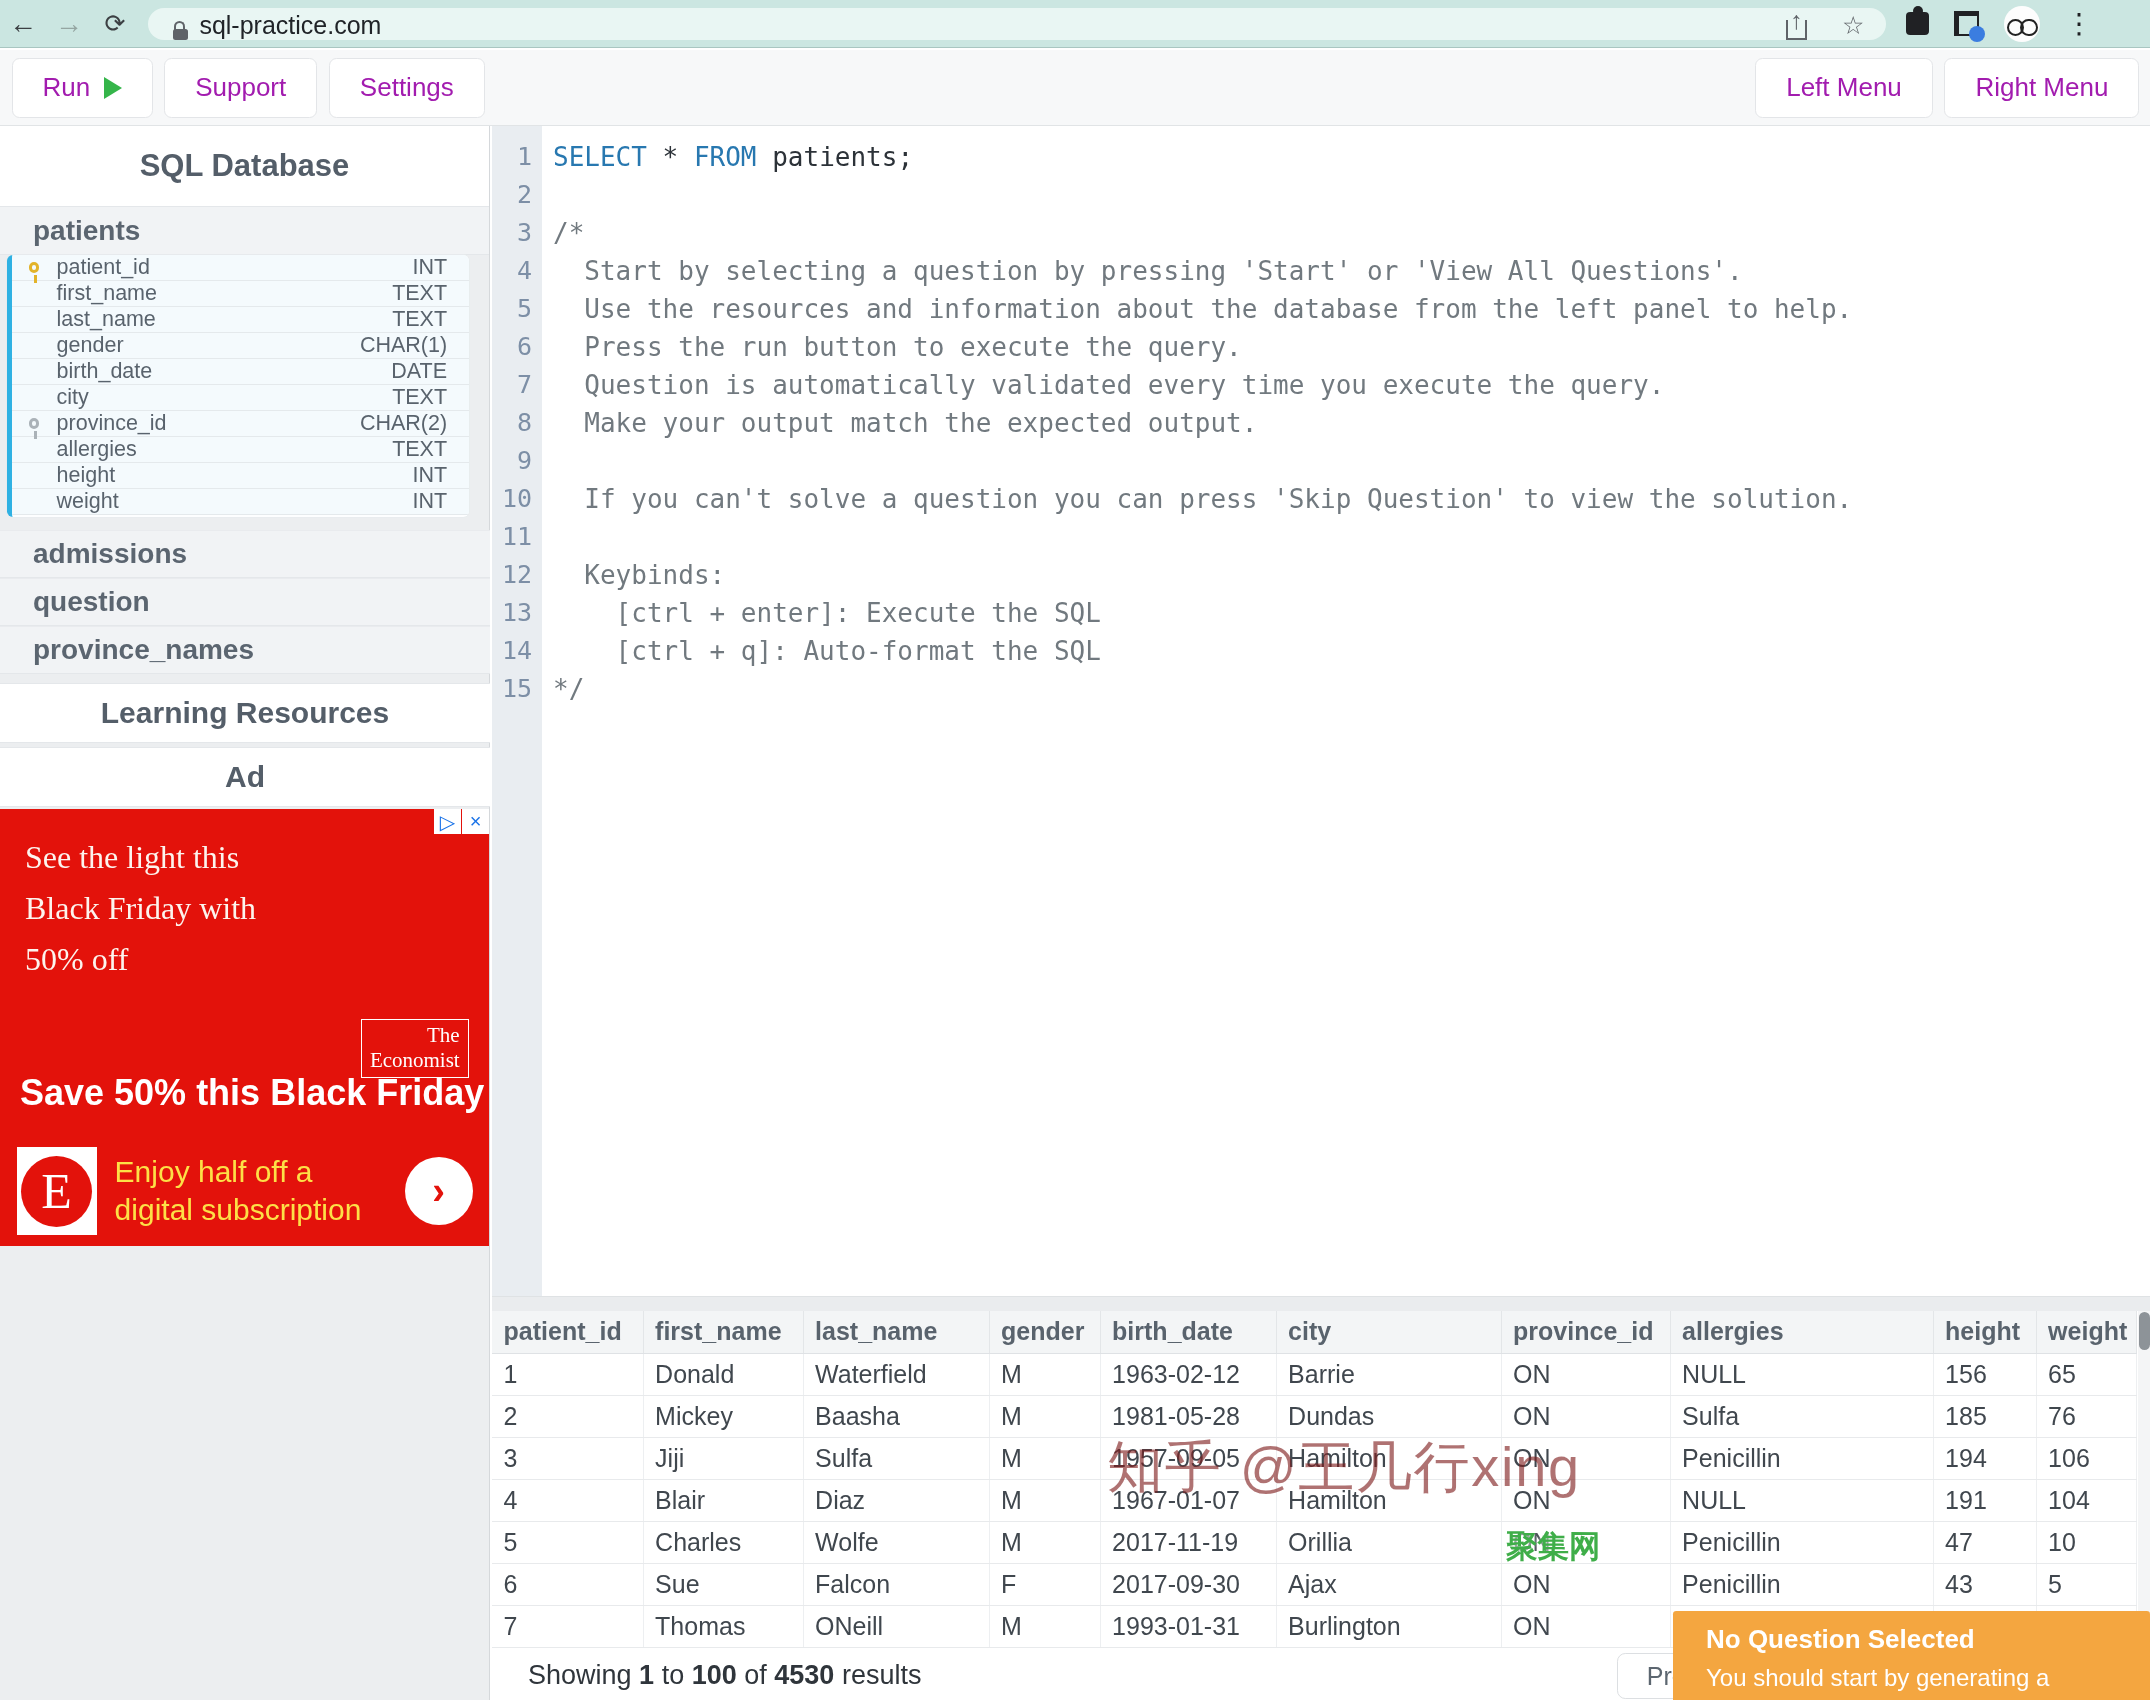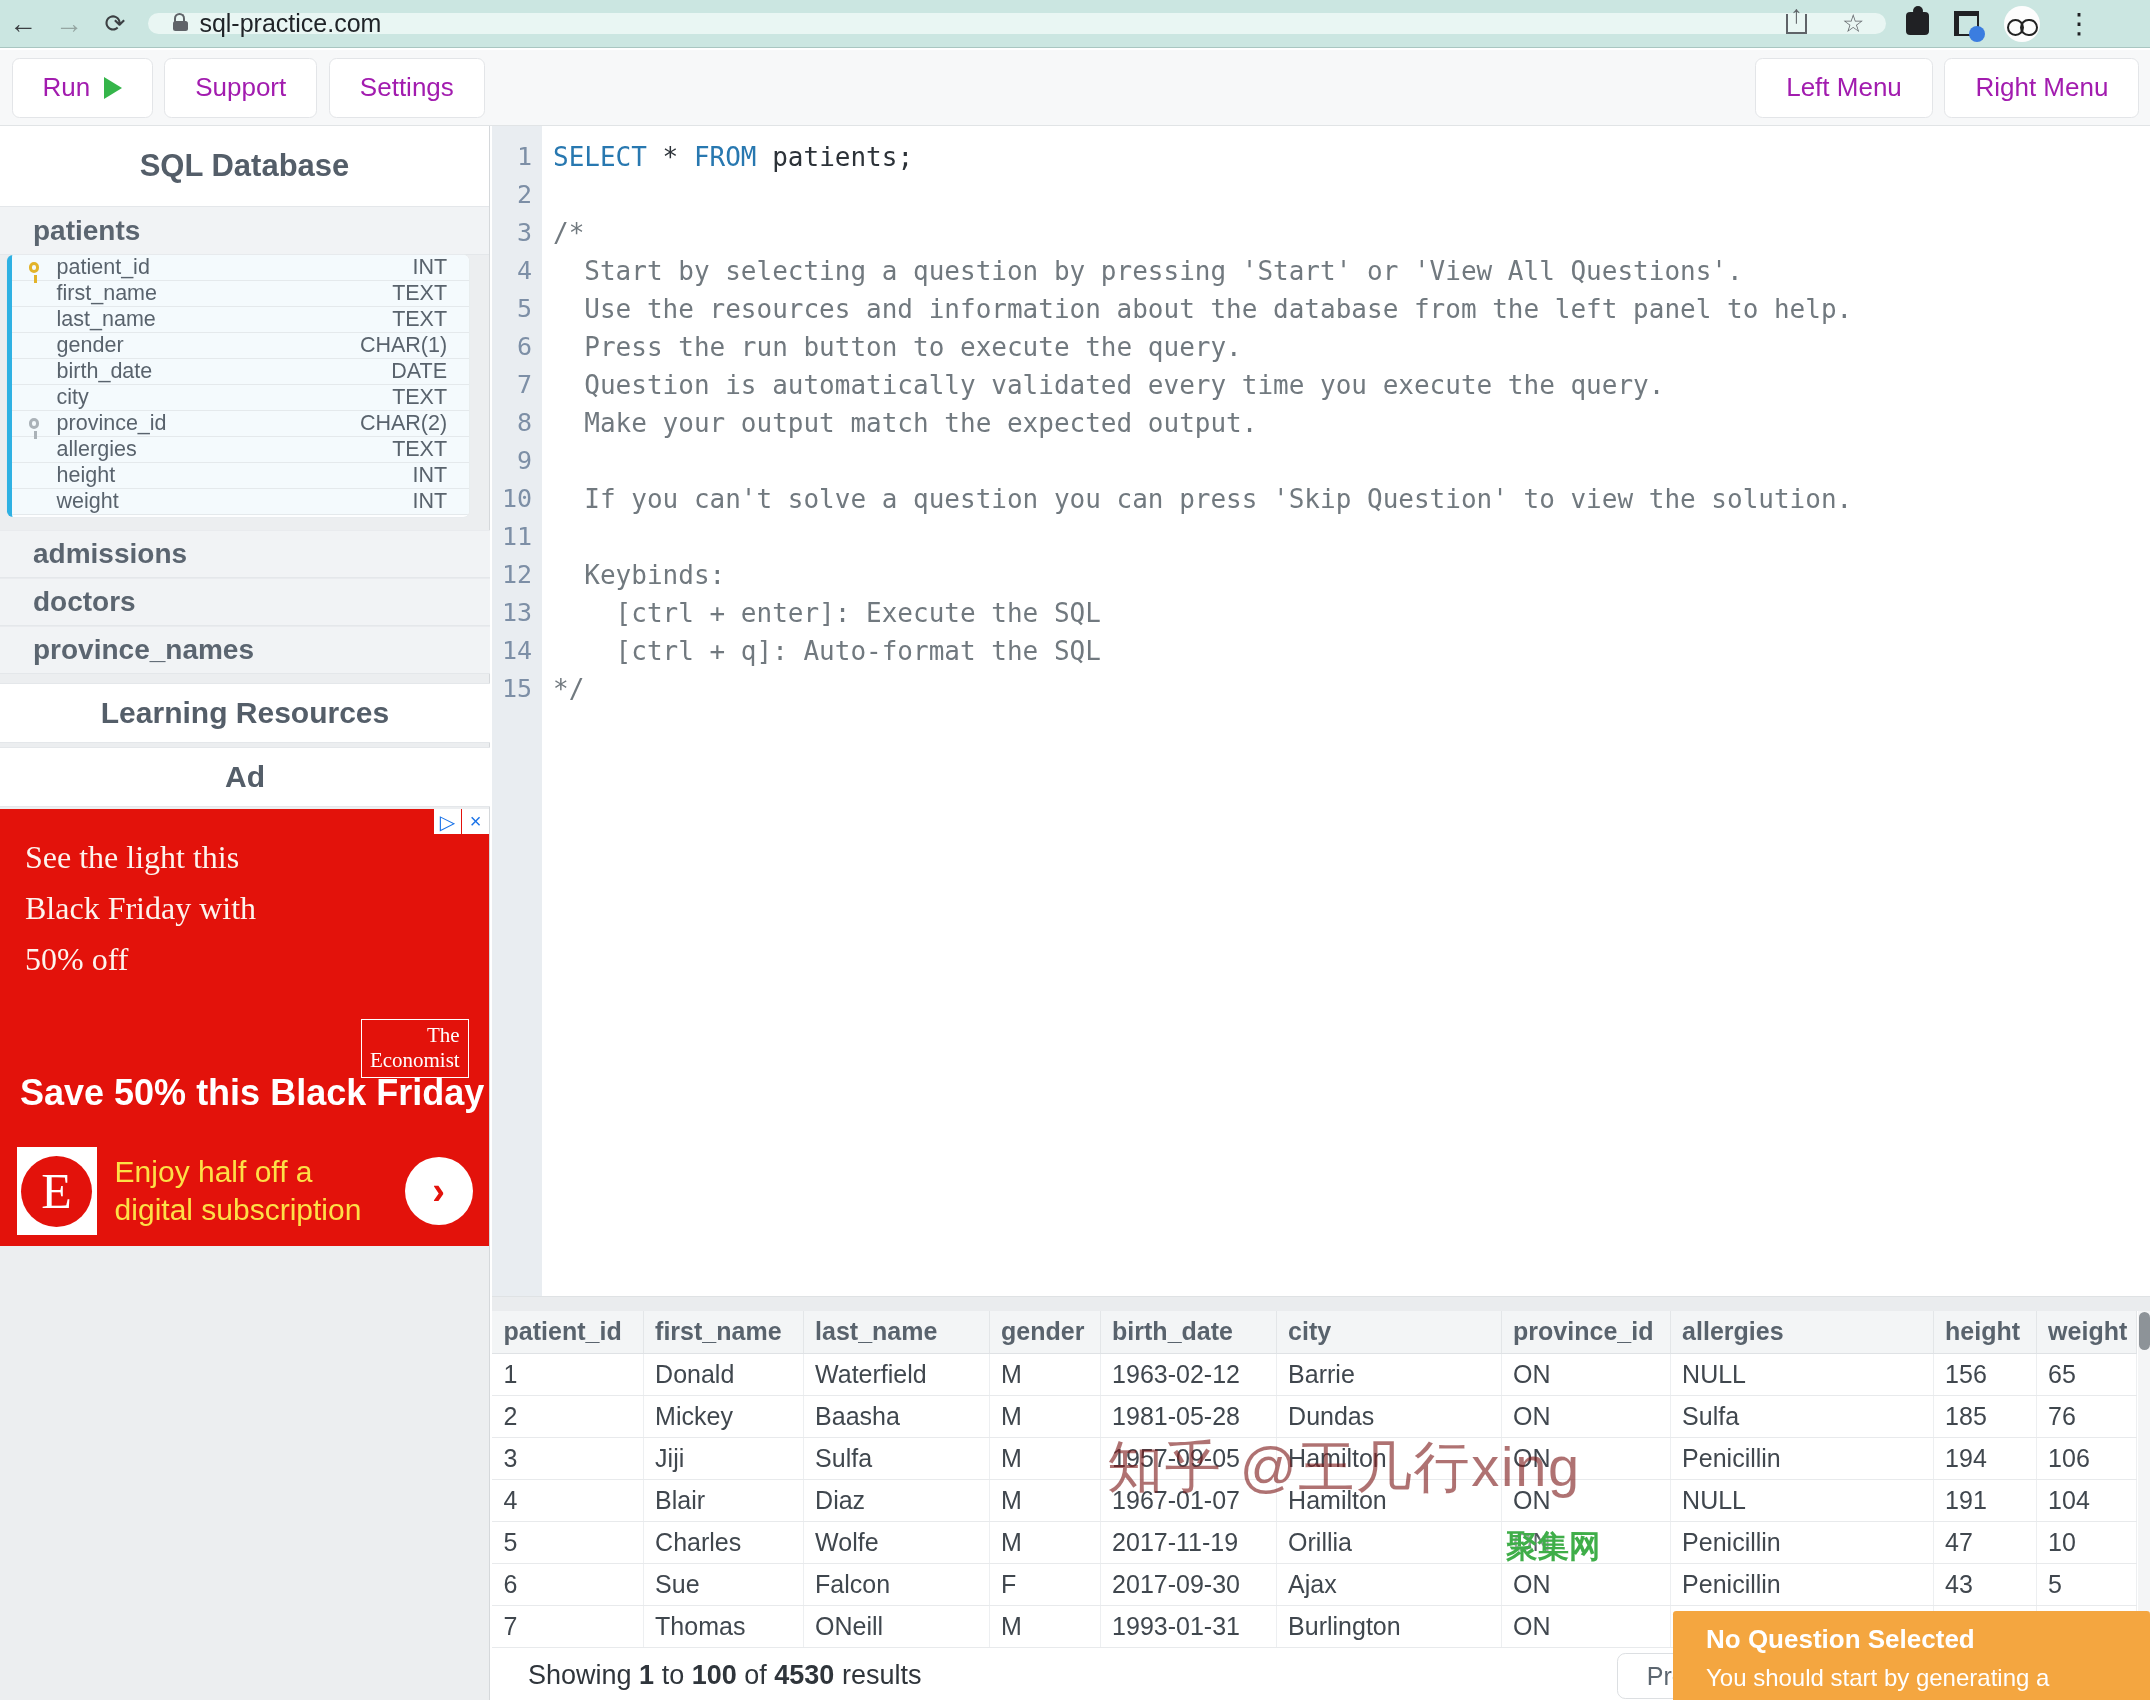--- a/index.html
+++ b/index.html
@@ -5,22 +5,22 @@
   * { margin:0; padding:0; box-sizing:border-box; }
   html,body { width:2151px; height:1700px; overflow:hidden; background:#fff;
               font-family:"Liberation Sans", sans-serif; }
 
   
   .browser-bar { position:absolute; left:0; top:0; width:2151px; height:48px;
                  background:#cbe6e1; display:flex; align-items:center; border-bottom:1.7px solid #a9c6c1; }
   .nav-ico { width:46px; text-align:center; font-size:28px; color:#3c4043; cursor:pointer; }
   .nav-ico.fwd { color:#95a6a2; }
   .nav-ico.reload { font-size:25px; }
-  .url-pill { margin-left:10px; flex:0 0 1738px; height:21px; border-radius:18px;
-              background:#e9f6f3; display:flex; align-items:center; padding:0 21.5px; }
+  .url-pill { margin-left:10px; flex:0 0 1738px; height:32px; border-radius:18px;
+              background:#e9f6f3; display:flex; align-items:flex-end; padding:0 21.5px; }
   .lock { position:relative; width:15px; height:10.8px; background:#5f6368; border-radius:2.5px; margin:5px 11.6px 0 3.3px; }
   .lock::before { content:""; position:absolute; left:1.7px; top:-7.5px; width:6.6px; height:7.5px;
                   border:2.5px solid #5f6368; border-bottom:none; border-radius:5.8px 5.8px 0 0; }
   .url-text { font-size:25px; color:#202428; flex:1; }
   .pill-ico { font-size:25px; color:#5f6368; margin-left:35px; cursor:pointer; }
   .share-box { position:relative; width:21.5px; height:20px; border:2.5px solid #5f6368; border-top:none; margin-left:16.6px; }
   .share-box::before { content:"↑"; position:absolute; left:50%; top:-13.3px; transform:translateX(-50%);
                        font-size:25px; color:#5f6368; background:transparent; }
   .chrome-right { display:flex; align-items:center; margin-left:20px; gap:25px; }
   .puzzle { width:23px; height:23px; background:#202124; border-radius:4.1px; position:relative; }
@@ -229,21 +229,21 @@
       <div class="schema-row">
         <span class="key-slot"></span>
         <span class="schema-name">weight</span>
         <span class="schema-type">INT</span>
       </div>
     </div>
   <div class="sb-stack" style="top:404px;">
     <div class="sb-bar">admissions</div>
   </div>
   <div class="sb-stack" style="top:452px;">
-    <div class="sb-bar">doctors</div>
+    <div class="sb-bar">question</div>
   </div>
   <div class="sb-stack" style="top:557px;">
     <div class="centered-card">Learning Resources</div>
   </div>
   <div class="sb-stack" style="top:500px;">
     <div class="sb-bar">province_names</div>
   </div>
   <div class="sb-stack" style="top:621px;">
     <div class="centered-card">Ad</div>
   </div>

